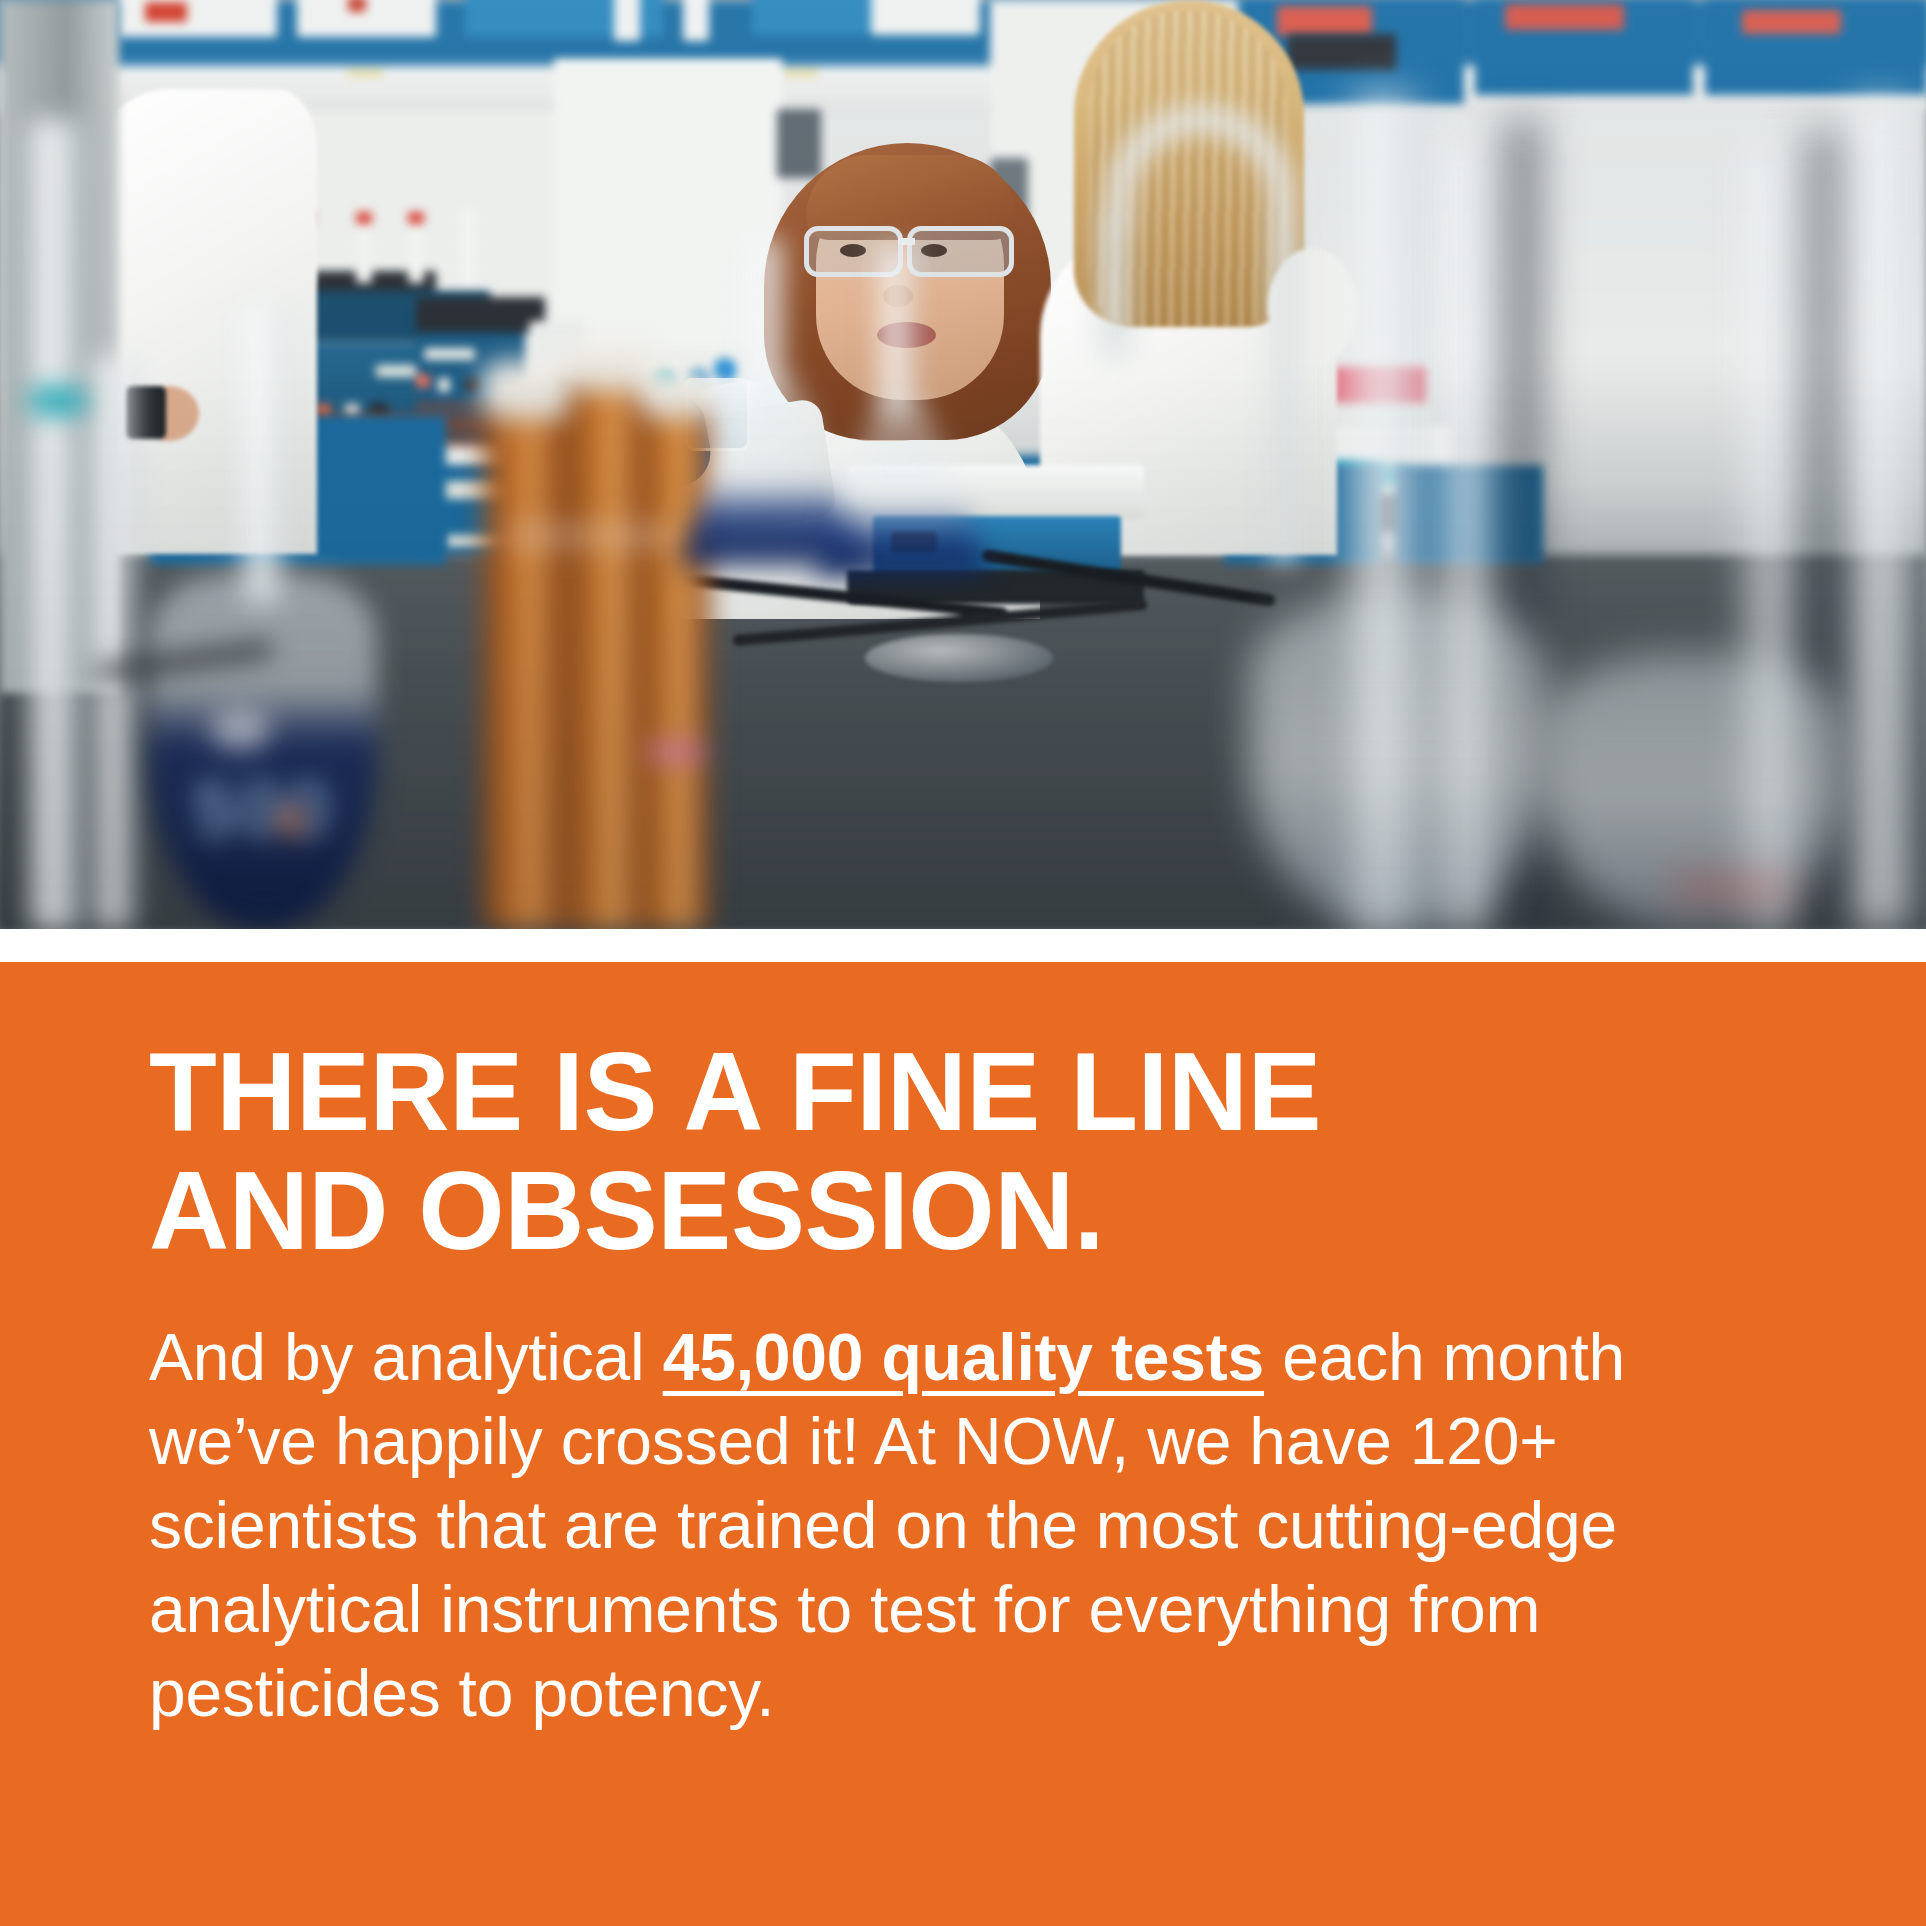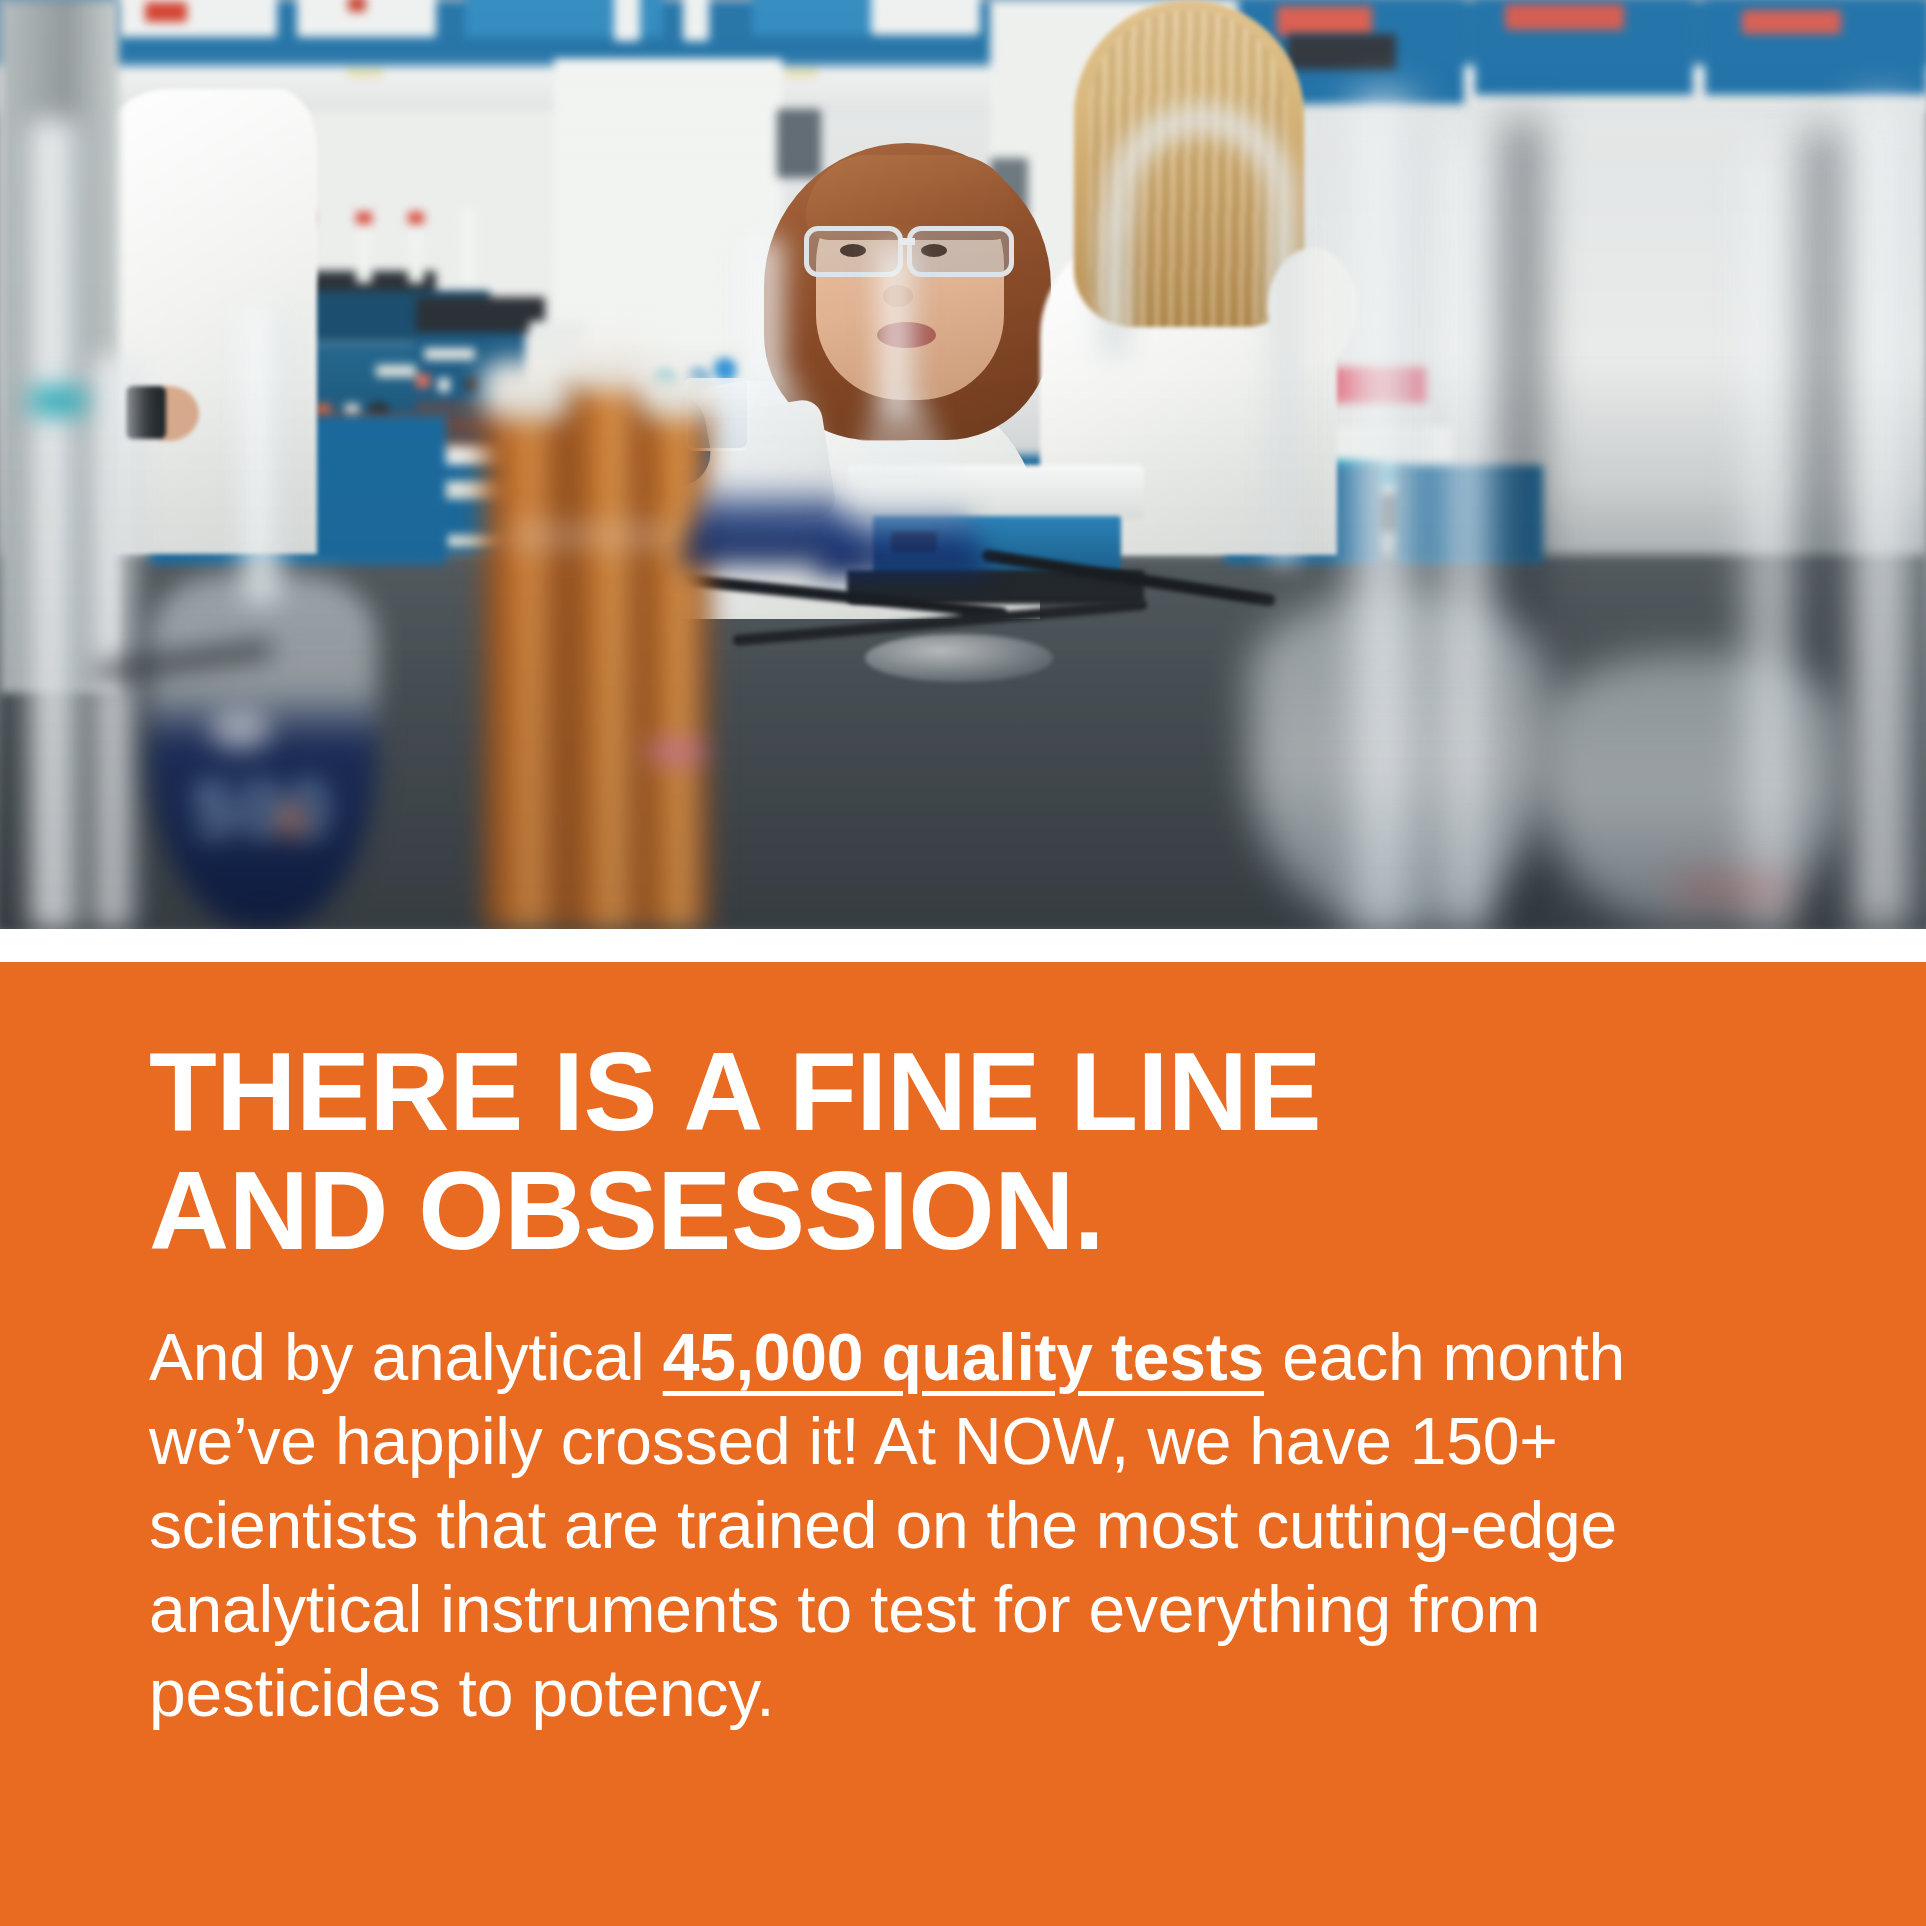--- a/index.html
+++ b/index.html
@@ -350,19 +350,19 @@
   </div>
 
   <div class="panel">
     <div class="panel-inner">
 
       <h1 class="headline">
         <span class="hl-line">THERE IS A FINE LINE</span>
         <span class="hl-line">AND OBSESSION.</span>
       </h1>
 
-      <p class="body-copy"><span>And by analytical </span><span class="hi">45,000 quality tests</span><span> each month we’ve happily crossed it! At NOW, we have 150+ scientists that are trained on the most cutting-edge analytical instruments to test for everything from pesticides to potency.</span></p>
+      <p class="body-copy"><span>And by analytical </span><span class="hi">45,000 quality tests</span><span> each month we’ve happily crossed it! At NOW, we have 120+ scientists that are trained on the most cutting-edge analytical instruments to test for everything from pesticides to potency.</span></p>
 
     </div>
   </div>
 
 </div>
 
 
 </body></html>

